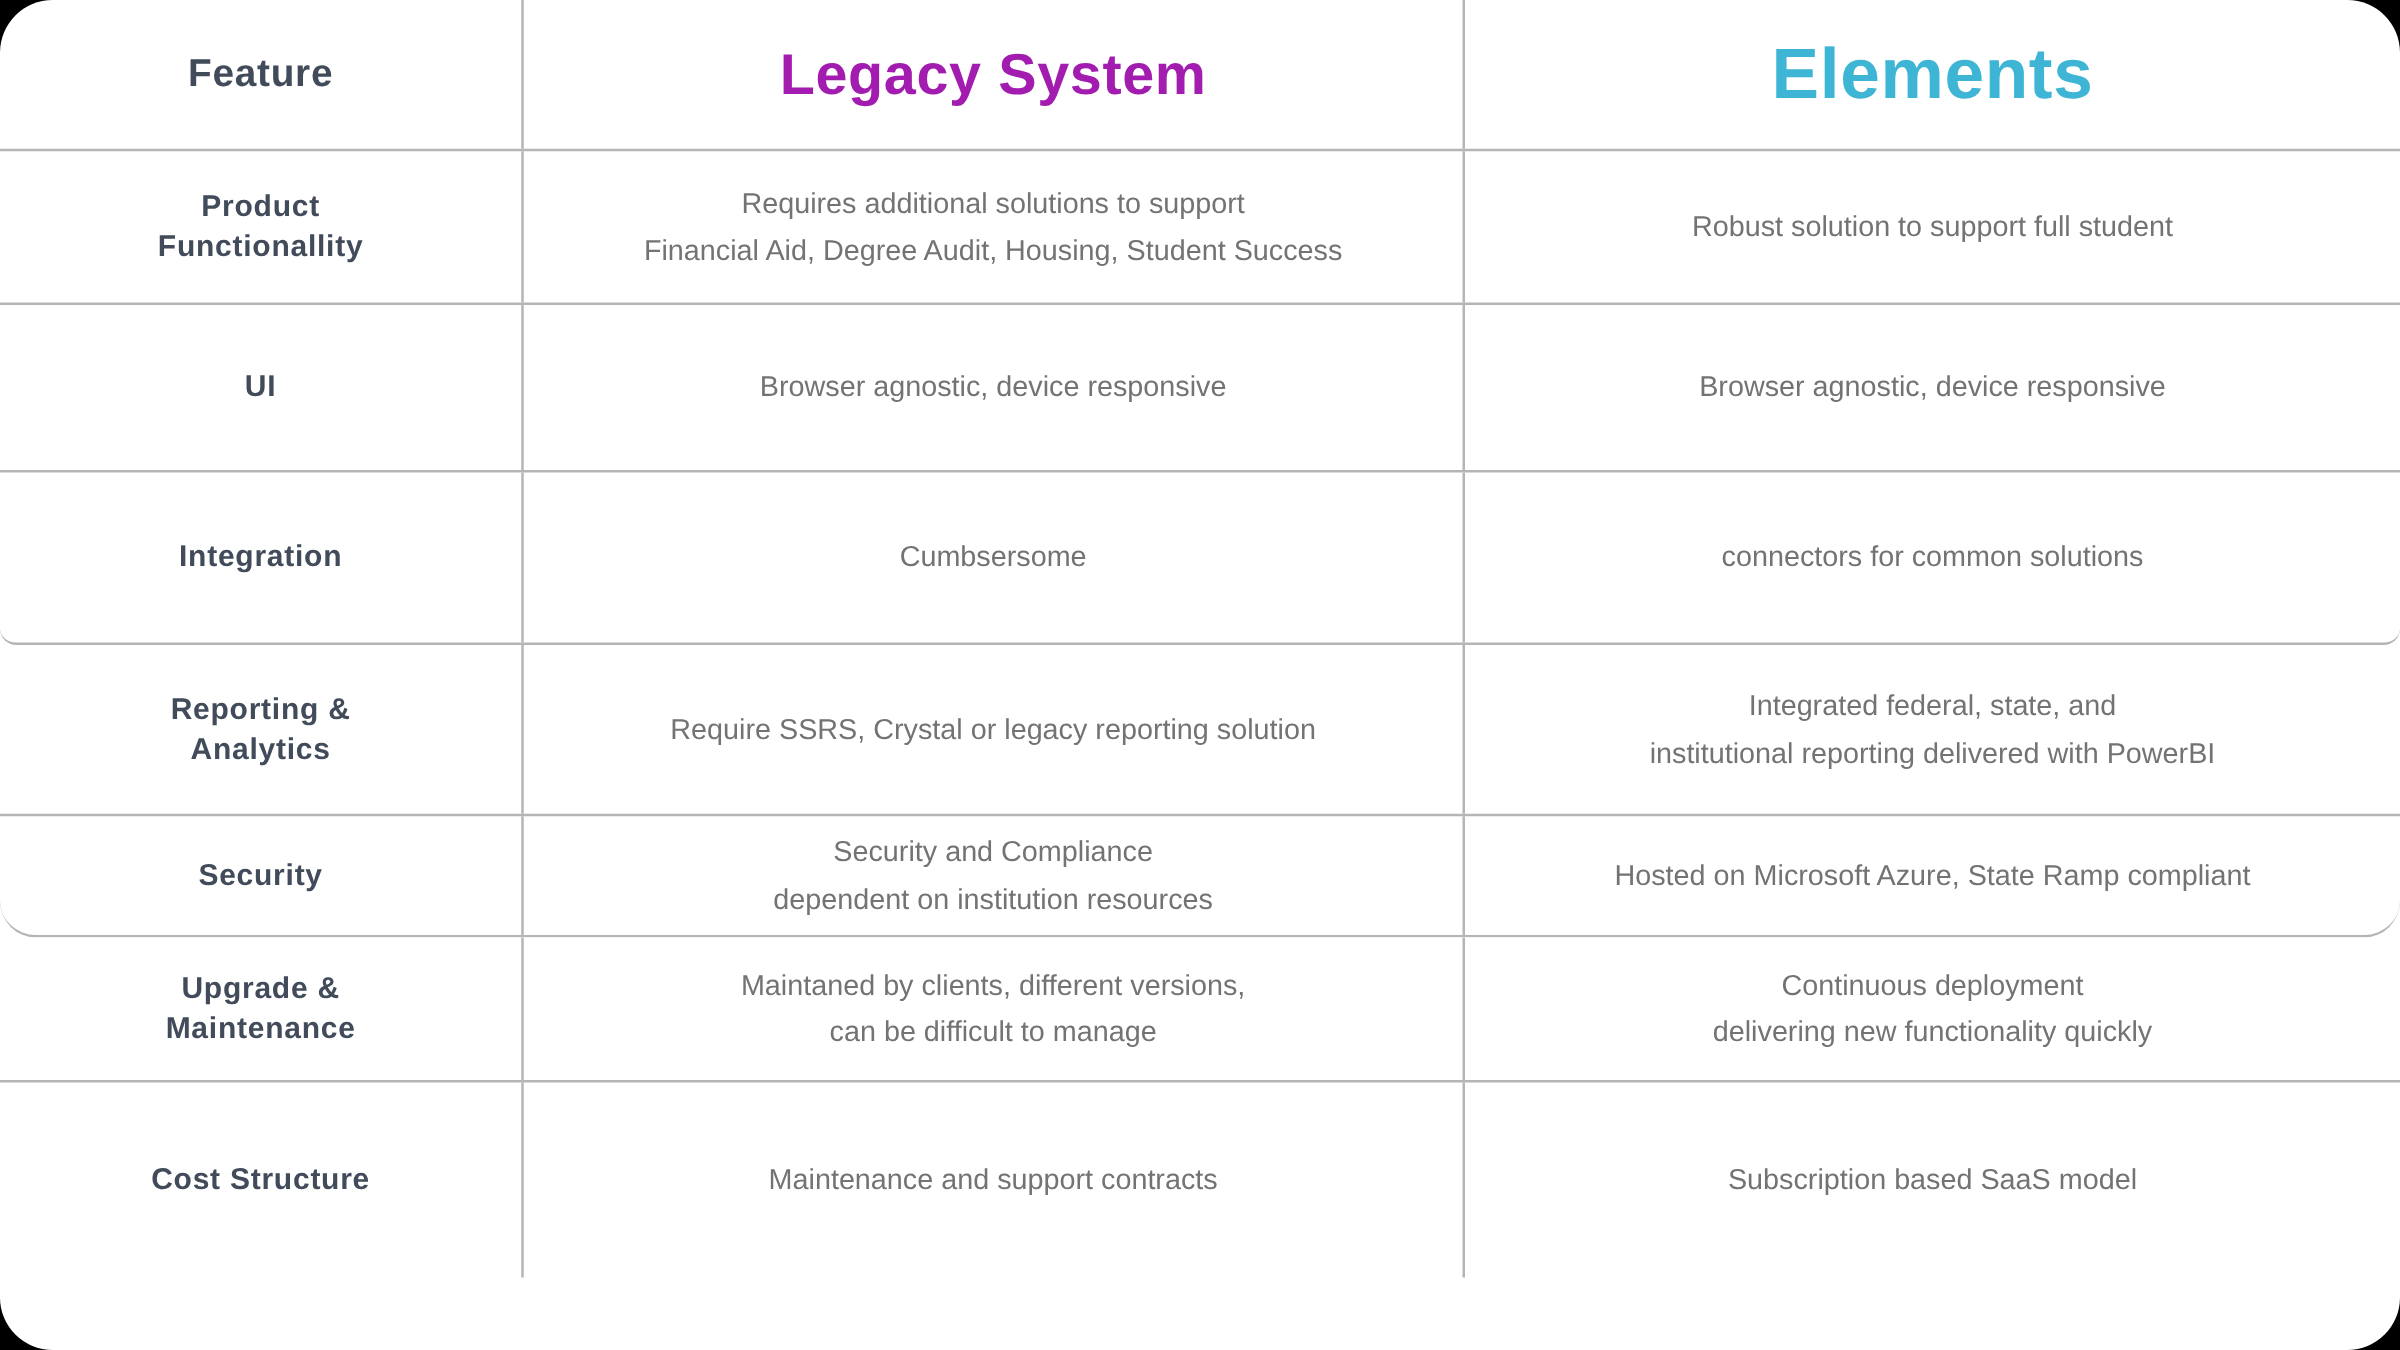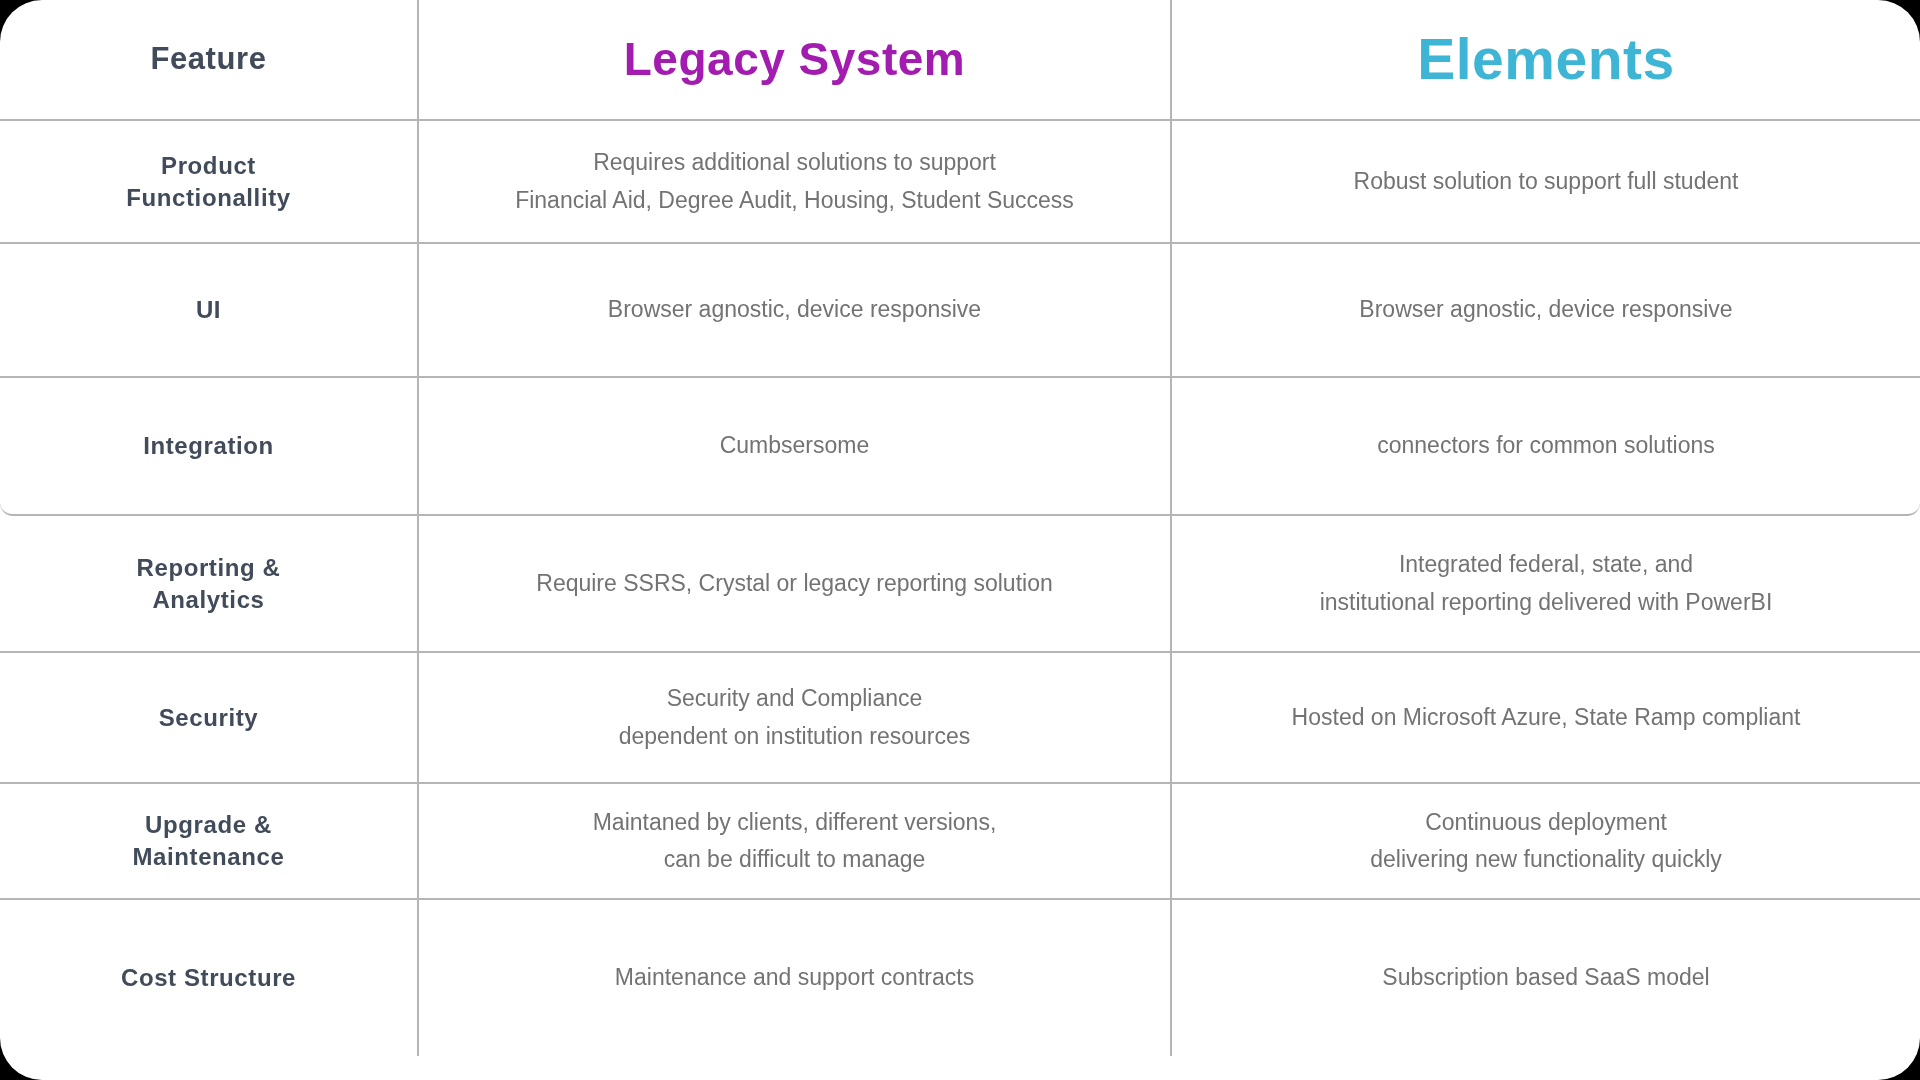--- a/index.html
+++ b/index.html
@@ -112,21 +112,21 @@
     font-size: 23px;
     font-weight: normal;
     color: #737373;
     line-height: 1.62;
   }
 
   .r-product       { height: 123px; }
   .r-ui            { height: 134px; }
   .r-integration   { height: 138px; border-radius: 13px; }
   .r-reporting     { height: 137px; }
-  .r-security      { height: 131px; }
+  .r-security      { height: 97px; border-radius: 29px; }
   .r-upgrade       { height: 116px; }
   .r-cost          { height: 156px; }
 </style>
 </head>
 <body>
 
 <div id="comparison-table">
 
   <div class="table-row header-row">
     <div class="cell cell-feature">

